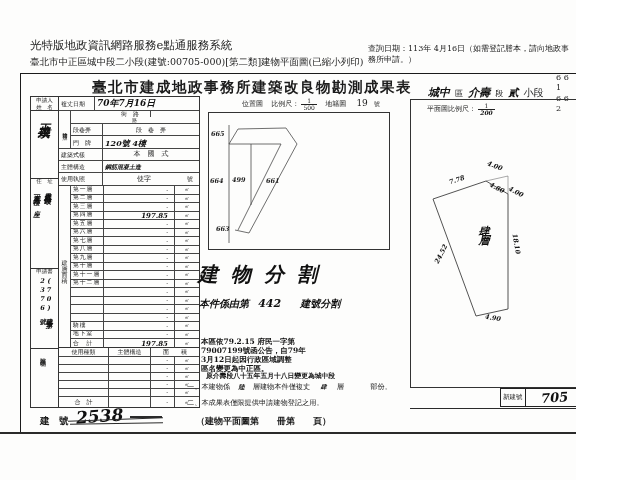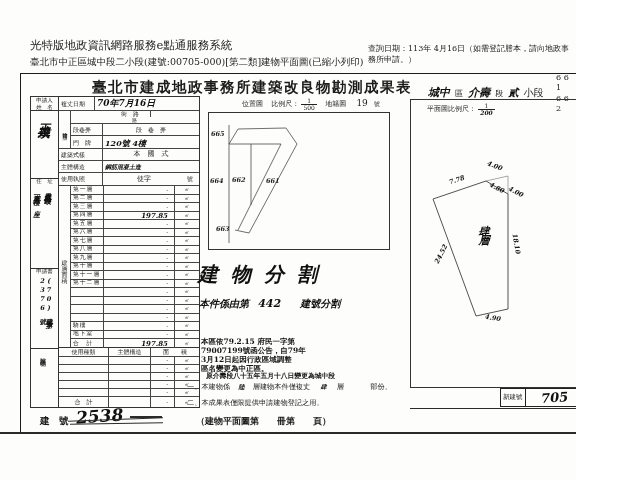--- a/index.html
+++ b/index.html
@@ -279,21 +279,21 @@
         <line x1="88" y1="31" x2="40" y2="120"></line>
         <line x1="40" y1="120" x2="26" y2="117"></line>
         <line x1="29" y1="16" x2="20" y2="31"></line>
         <line x1="20" y1="31" x2="72" y2="31"></line>
         <line x1="42" y1="31" x2="42" y2="92"></line>
         <line x1="72" y1="31" x2="29" y2="117"></line>
       </g>
     </svg>
     <div class="maplab" style="left:2px;top:17px;">665</div>
     <div class="maplab" style="left:1px;top:64px;">664</div>
-    <div class="maplab" style="left:23px;top:63px;">662</div>
+    <div class="maplab" style="left:23px;top:63px;">499</div>
     <div class="maplab" style="left:57px;top:64px;">661</div>
     <div class="maplab" style="left:7px;top:112px;">663</div>
   </div>
 
   <div class="abs" style="left:410px;top:99px;width:194px;height:289px;border:1px solid #333;box-sizing:border-box;">
     <div class="abs" style="left:16px;top:3px;font-size:7px;white-space:nowrap;">
       <span>平面圖比例尺：</span>
       <span class="frac"><span class="num">1</span><span class="den hand">200</span></span>
     </div>
     <svg width="194" height="289" viewBox="0 0 194 289" style="position:absolute;left:0;top:0;">

